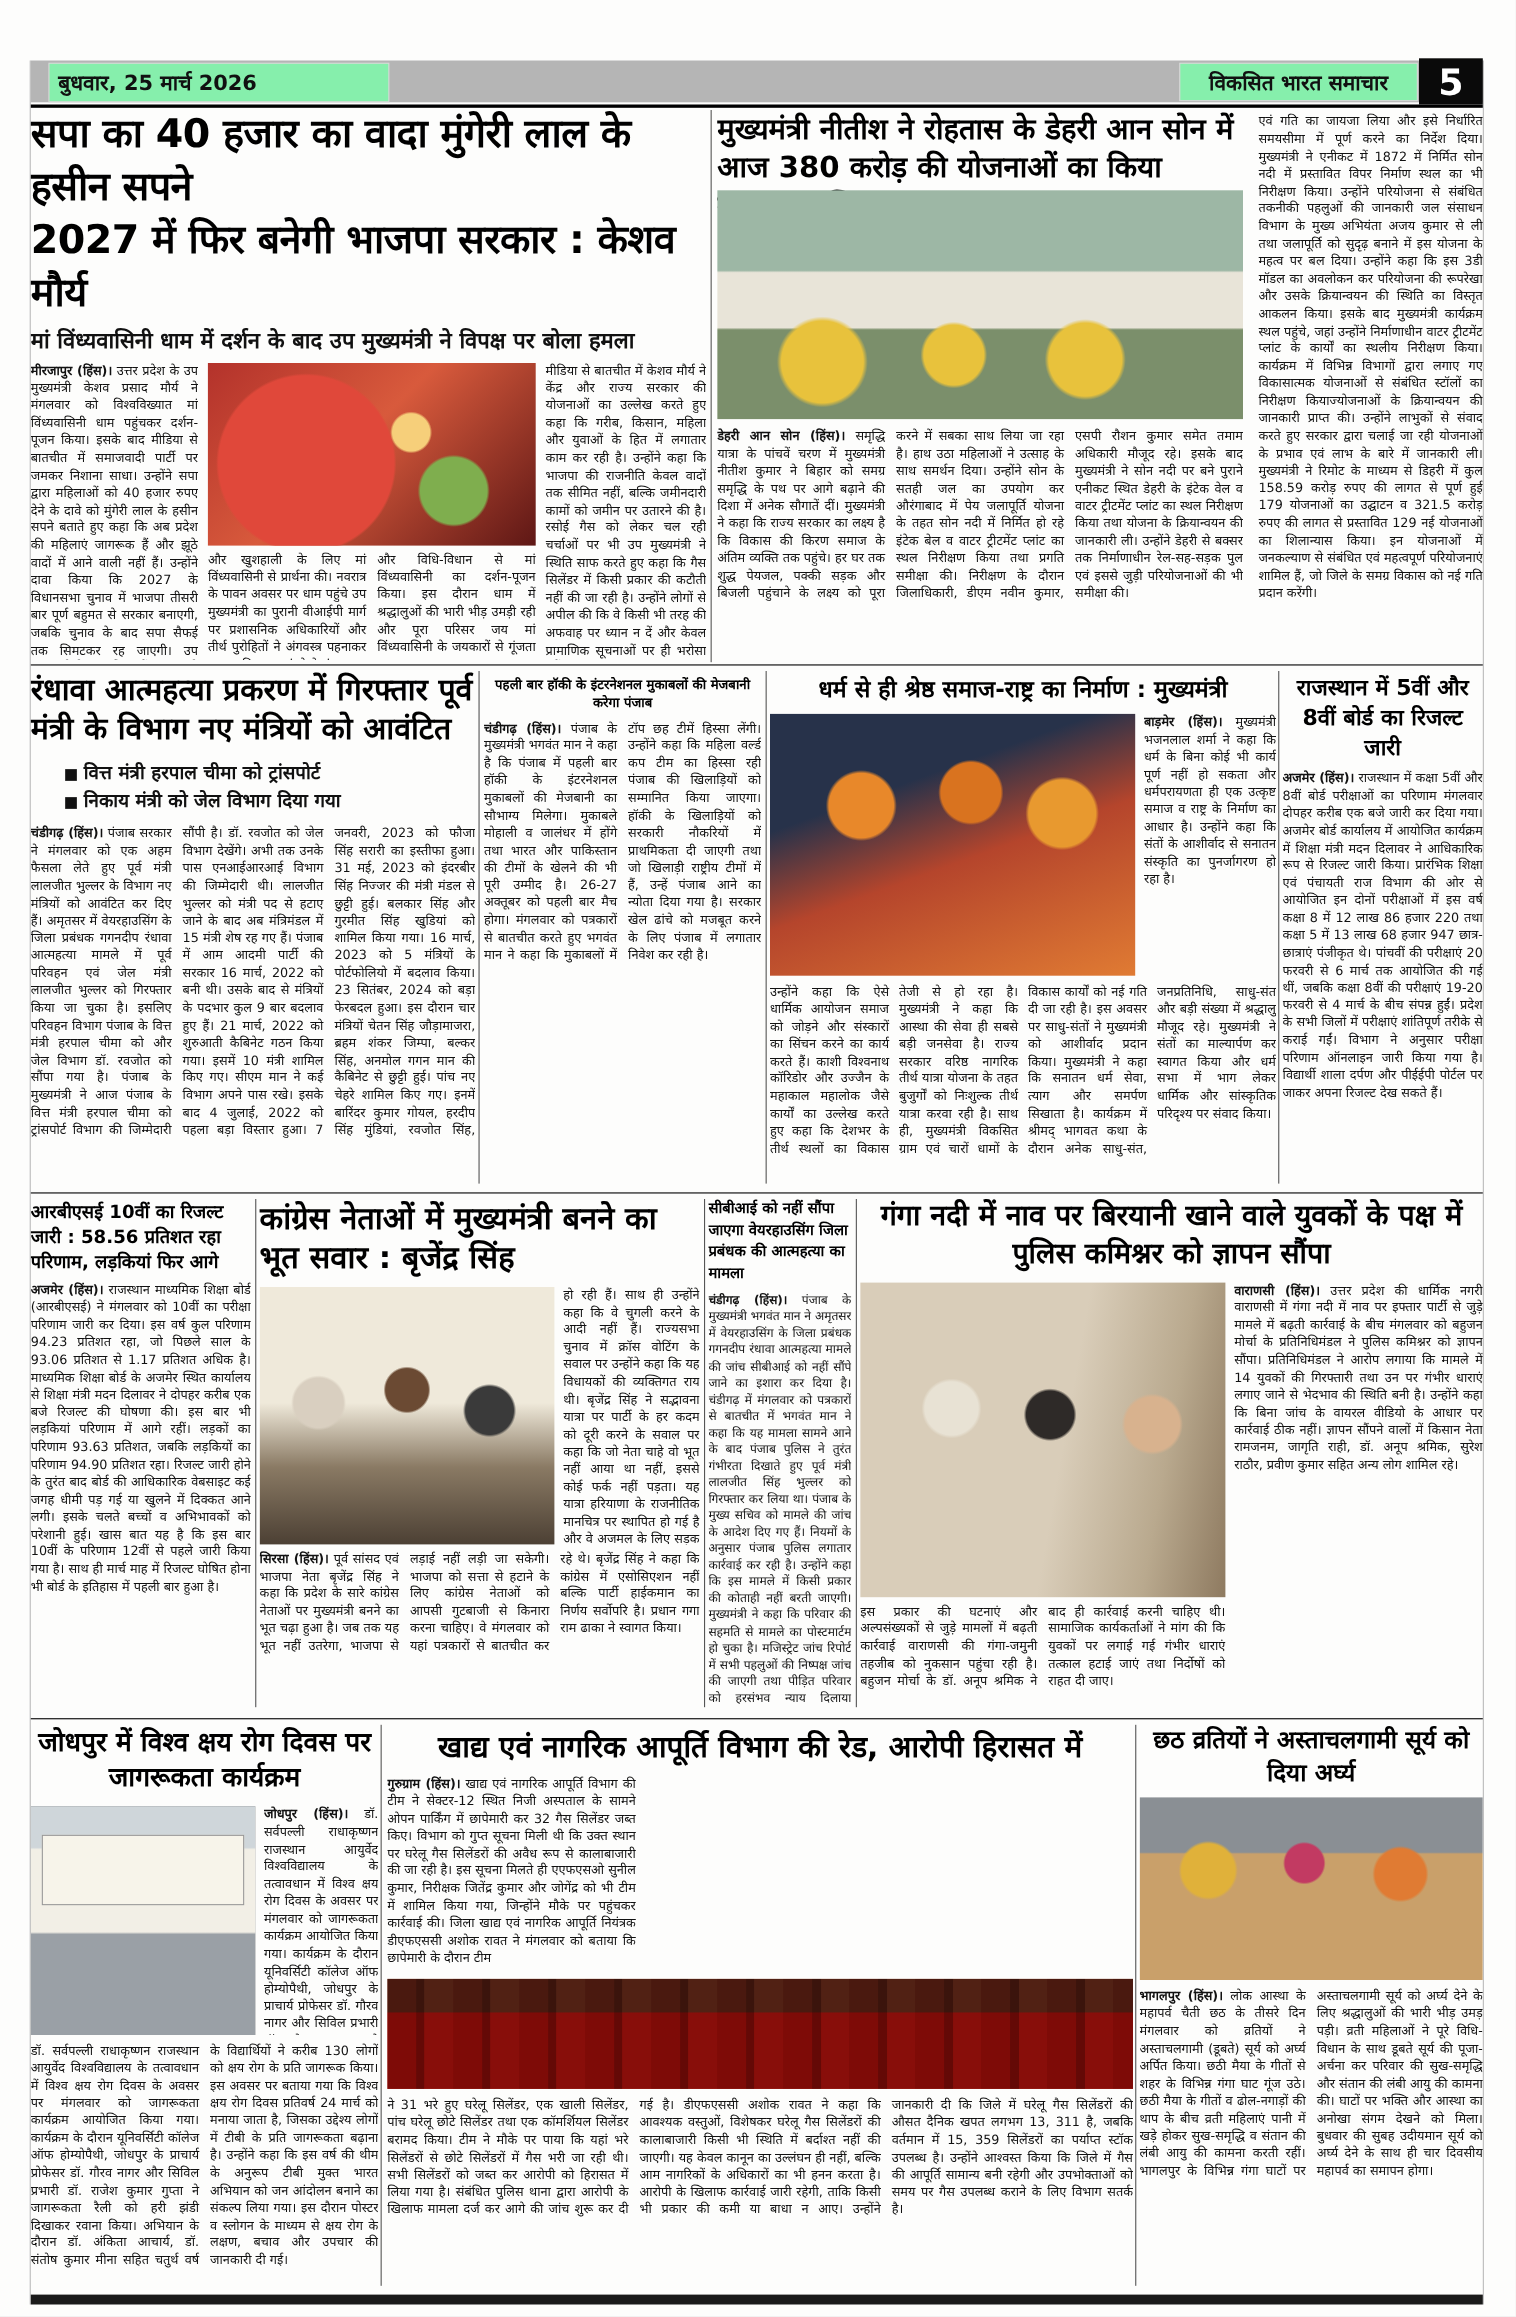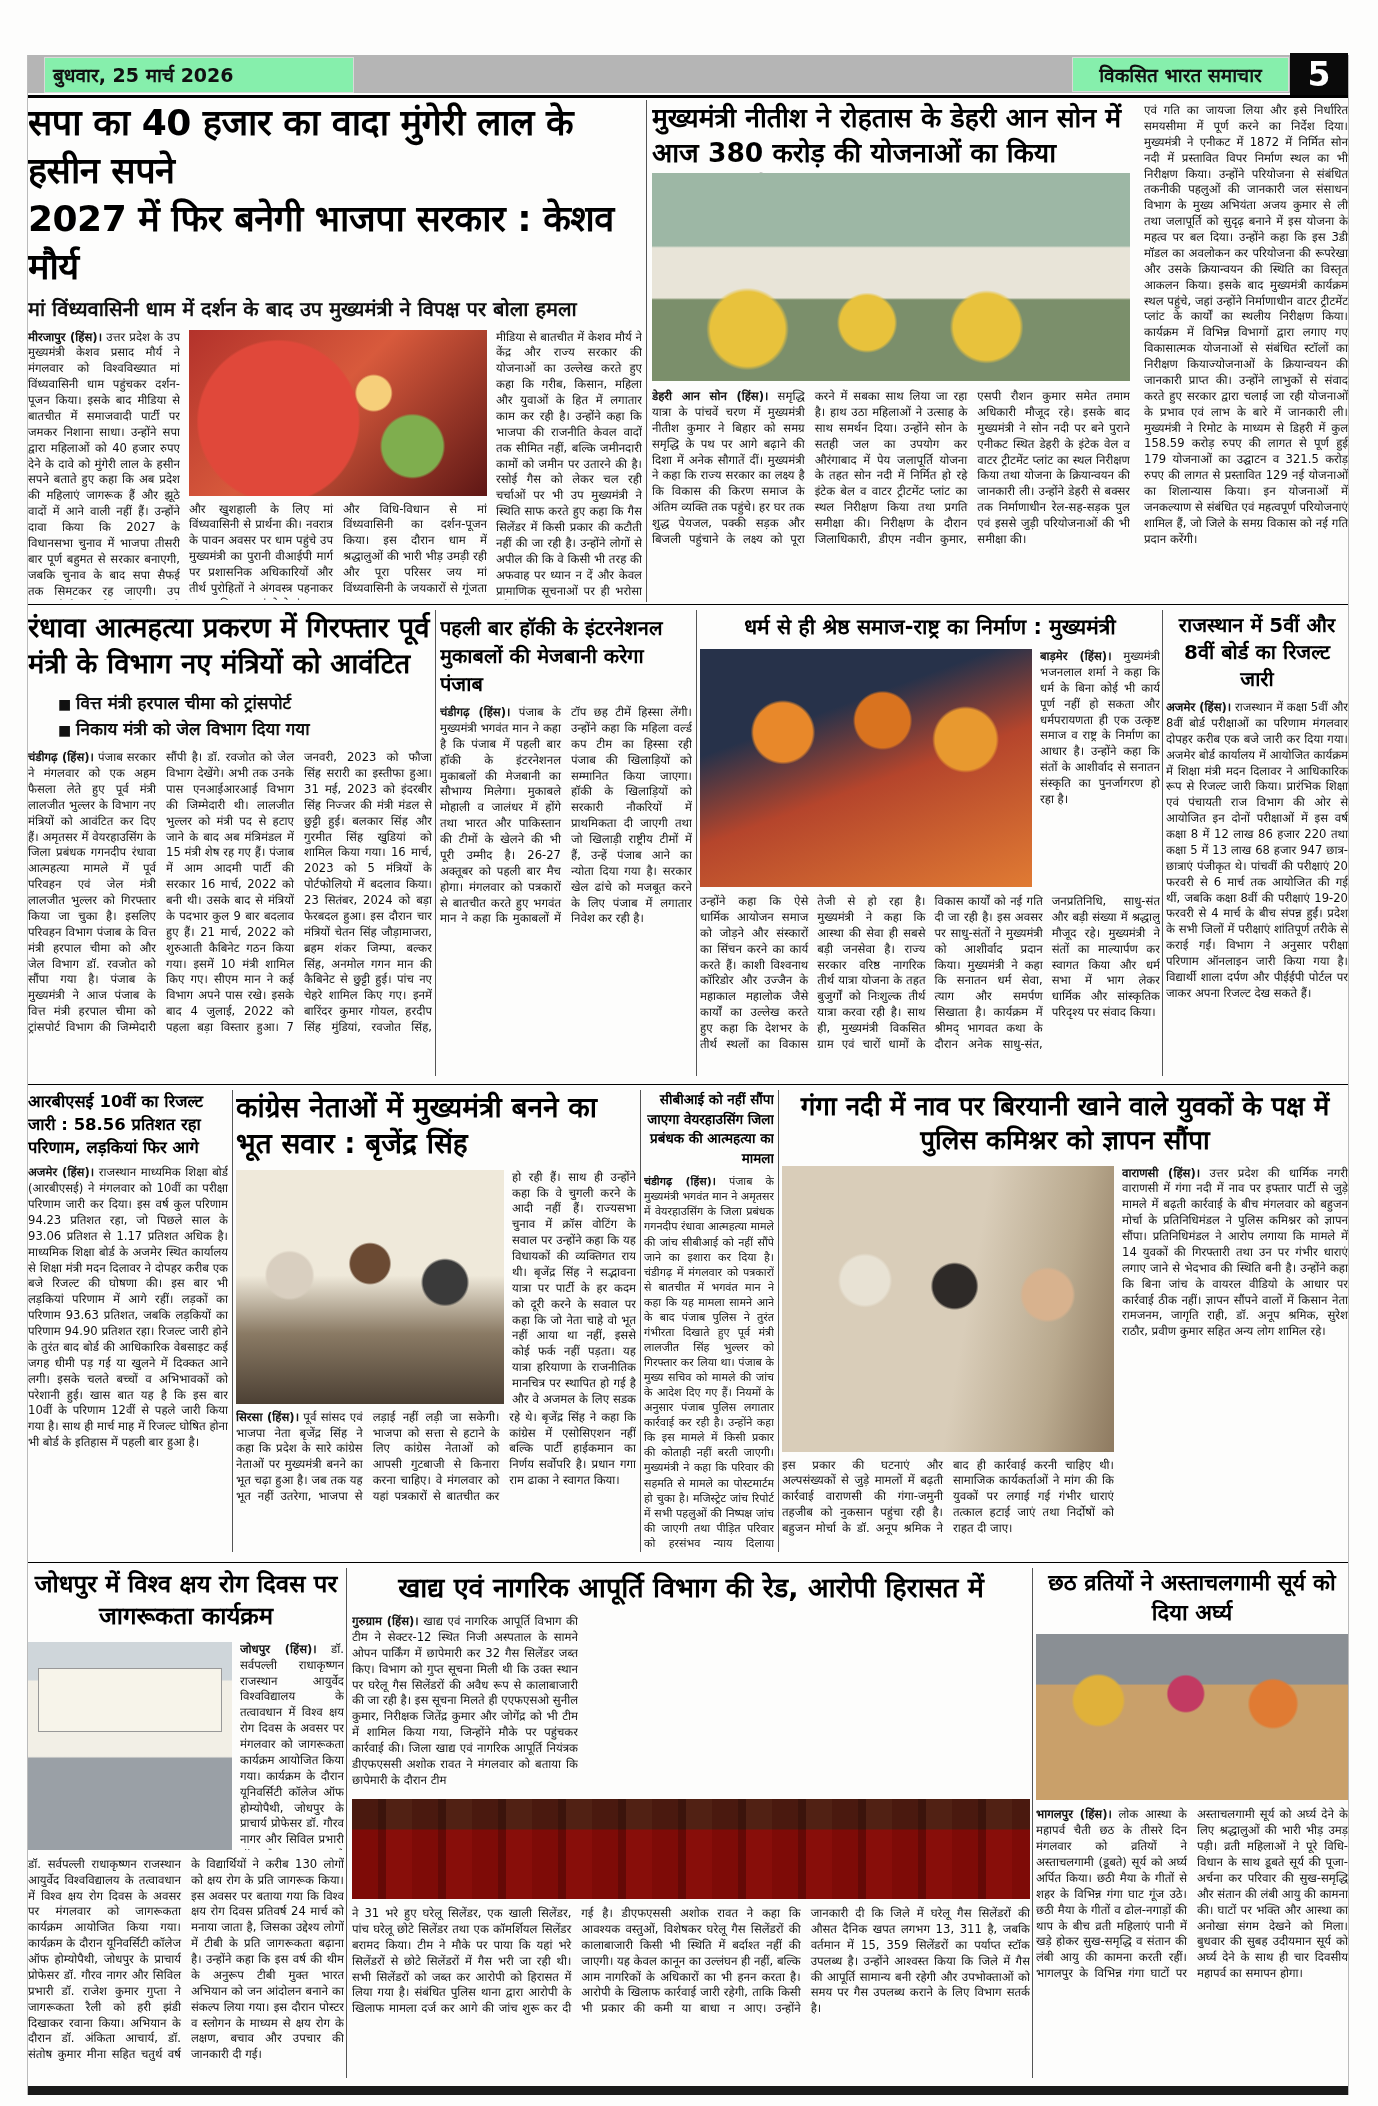--- a/index.html
+++ b/index.html
@@ -53,21 +53,21 @@
   .a2-body{position:absolute;left:0;top:290px;width:478px;height:210px;}
   .a2-side{position:absolute;right:0;top:4px;width:204px;height:496px;}
   
   #a3{left:28px;top:610px;width:404px;height:466px;}
   .a3-h{font-size:27.5px;line-height:1.3;}
   .a3-bullets{margin:8px 0 8px 30px;font-size:17px;font-weight:bold;line-height:1.55;}
   .a3-bullets div::before{content:"■ ";font-size:14px;}
   .a3-body{height:290px;}
   
   #a4{left:440px;top:614px;width:252px;height:458px;}
-  .a4-h{font-size:20px;line-height:1.4;}
+  .a4-h{font-size:12px;text-align:center;line-height:1.4;}
   .a4-body{margin-top:7px;height:368px;}
   
   #a5{left:700px;top:612px;width:460px;height:462px;}
   .a5-h{font-size:21px;text-align:center;white-space:nowrap;}
   .a5-row{display:flex;gap:8px;margin-top:9px;height:238px;}
   .a5-photo{width:332px;background:
      radial-gradient(circle at 25% 35%,#e8882a 0 10%,transparent 11%),
      radial-gradient(circle at 55% 30%,#d9731f 0 11%,transparent 12%),
      radial-gradient(circle at 80% 38%,#e8992f 0 10%,transparent 11%),
      linear-gradient(160deg,#27324a 0 30%,#b5452c 55%,#e07b33 100%);}
@@ -87,21 +87,21 @@
   .a8-row{display:flex;gap:8px;margin-top:8px;height:234px;}
   .a8-photo{width:268px;background:
      radial-gradient(circle at 20% 45%,#d9cfc0 0 9%,transparent 10%),
      radial-gradient(circle at 50% 40%,#6b4a33 0 10%,transparent 11%),
      radial-gradient(circle at 78% 48%,#3a3a3a 0 9%,transparent 10%),
      linear-gradient(#efe9da 0 45%,#8a7a64 70%,#4c4034 100%);}
   .a8-side{flex:1;}
   .a8-body{margin-top:6px;height:122px;}
   
   #a9{left:644px;top:1090px;width:130px;height:462px;}
-  .a9-h{font-size:13.5px;text-align:right;line-height:1.45;}
+  .a9-h{font-size:13.5px;text-align:left;line-height:1.45;}
   .a9-body{margin-top:6px;height:380px;font-size:11px;}
   
   #a10{left:782px;top:1090px;width:566px;height:462px;}
   .a10-h{font-size:26px;text-align:center;line-height:1.3;}
   .a10-row{display:flex;gap:8px;margin-top:8px;height:370px;}
   .a10-colL{width:332px;display:flex;flex-direction:column;}
   .a10-photo{height:286px;background:
      radial-gradient(circle at 25% 40%,#e8e2d4 0 8%,transparent 9%),
      radial-gradient(circle at 52% 42%,#2e2a28 0 9%,transparent 10%),
      radial-gradient(circle at 80% 45%,#d8b28e 0 8%,transparent 9%),

